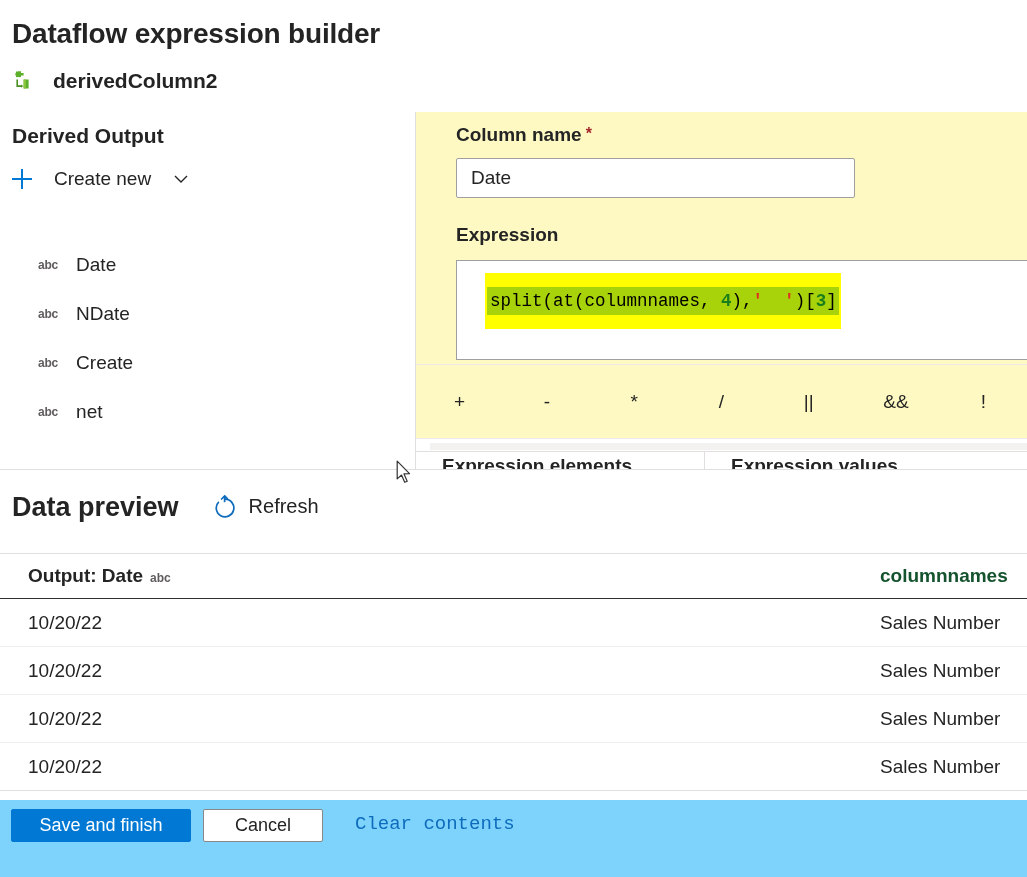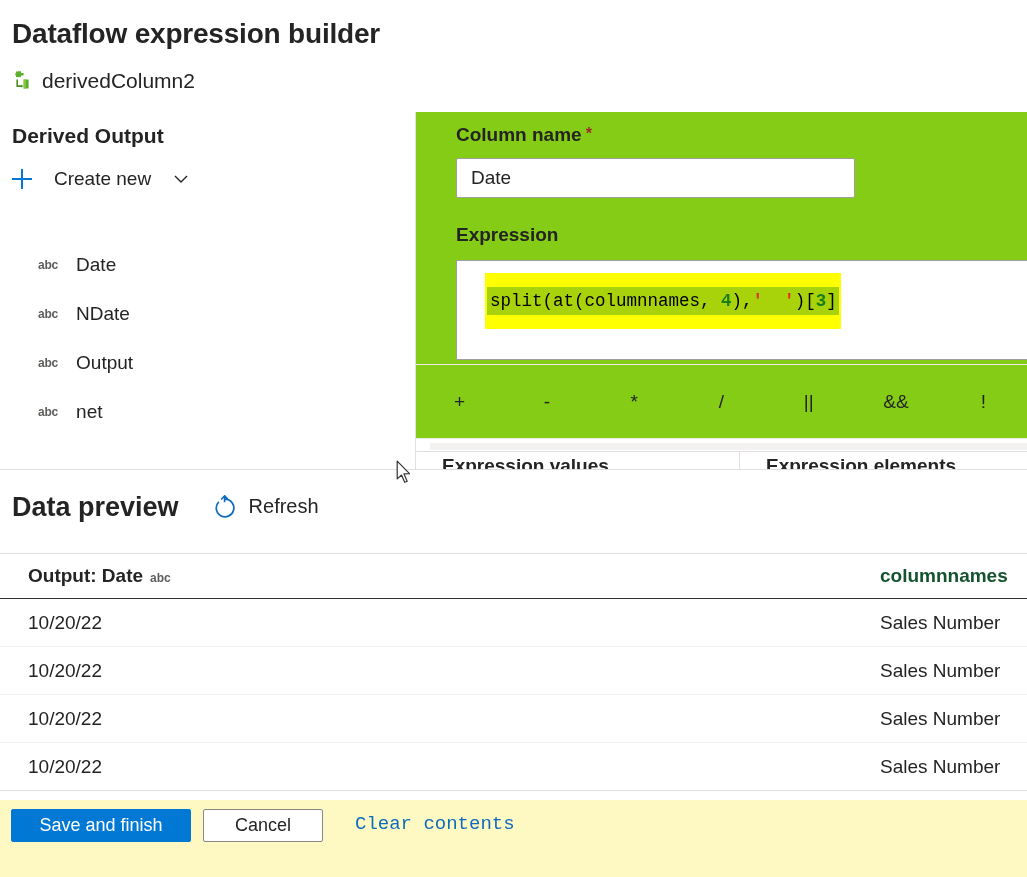--- a/index.html
+++ b/index.html
@@ -37,22 +37,23 @@
     gap: 9px;
     white-space: nowrap;
   }
   .derived-icon {
     width: 22px; height: 22px;
     position: relative;
     flex: 0 0 auto;
   }
   .stream-name {
     font-size: 21px;
-    font-weight: 400;
-    color: #242424;
+    font-weight: 700;
+    color: #242424;
+    margin-left: 11px;
   }
 
   
   .sidebar {
     position: absolute;
     left: 0; top: 112px;
     width: 416px;
     height: 357px;
     background: #ffffff;
   }
@@ -121,21 +122,21 @@
     font-size: 19px;
     color: #242424;
   }
 
   
   .rpanel {
     position: absolute;
     left: 416px; top: 112px;
     width: 611px;
     height: 357px;
-    background: #84cc16;
+    background: #fef9c3;
     overflow: hidden;
   }
   .field-label {
     position: absolute;
     font-size: 19px;
     font-weight: 600;
     color: #242424;
     white-space: nowrap;
   }
   .req-star { color: #a4262c; font-size: 16px; margin-left: 4px; vertical-align: 2px;}
@@ -335,21 +336,21 @@
   
   .footer {
     position: absolute;
     left: 0; top: 800px;
     width: 1027px; height: 77px;
     display: flex;
     align-items: flex-start;
     padding-left: 11px;
     padding-top: 9px;
     gap: 12px;
-    background: #fef9c3;
+    background: #7dd3fc;
   }
   .btn-primary {
     height: 33px;
     min-width: 180px;
     background: #0078d4;
     color: #ffffff;
     border: 1px solid #0078d4;
     border-radius: 2px;
     font-family: "Liberation Sans", sans-serif;
     font-size: 18px;
@@ -417,21 +418,21 @@
         <div class="col-item">
           <span class="abc-badge">abc</span>
           <span class="col-name">Date</span>
         </div>
         <div class="col-item">
           <span class="abc-badge">abc</span>
           <span class="col-name">NDate</span>
         </div>
         <div class="col-item">
           <span class="abc-badge">abc</span>
-          <span class="col-name">Output</span>
+          <span class="col-name">Create</span>
         </div>
         <div class="col-item">
           <span class="abc-badge">abc</span>
           <span class="col-name">net</span>
         </div>
       </div>
   </div>
   <div class="sidebar-divider"></div>
 
   <div class="rpanel">
@@ -456,26 +457,26 @@
         <div class="op-btn">*</div>
         <div class="op-btn">/</div>
         <div class="op-btn">||</div>
         <div class="op-btn">&amp;&amp;</div>
         <div class="op-btn">!</div>
       </div>
 
     <div class="sub-bar">
       <div class="sub-strip"></div>
       <div class="sub-cols">
+        <div class="sub-col" style="width:288px;">
+          <div class="sub-col-clip">Expression elements</div>
+        </div>
         <div class="sub-col" style="width:323px;">
           <div class="sub-col-clip">Expression values</div>
 
-        </div>
-        <div class="sub-col" style="width:288px;">
-          <div class="sub-col-clip">Expression elements</div>
         </div>
       </div>
     </div>
   </div>
 
   <div class="cursor">
     <svg width="18" height="26" viewBox="0 0 18 26">
       <path d="M1.2 1.1l12.3 12.6-5.6.1 3.3 7.4-2.5 1.1-3.2-7.3-4.3 3.9z" fill="#ffffff" stroke="#333333" stroke-width="1.2" stroke-linejoin="round"></path>
     </svg>
   </div>

